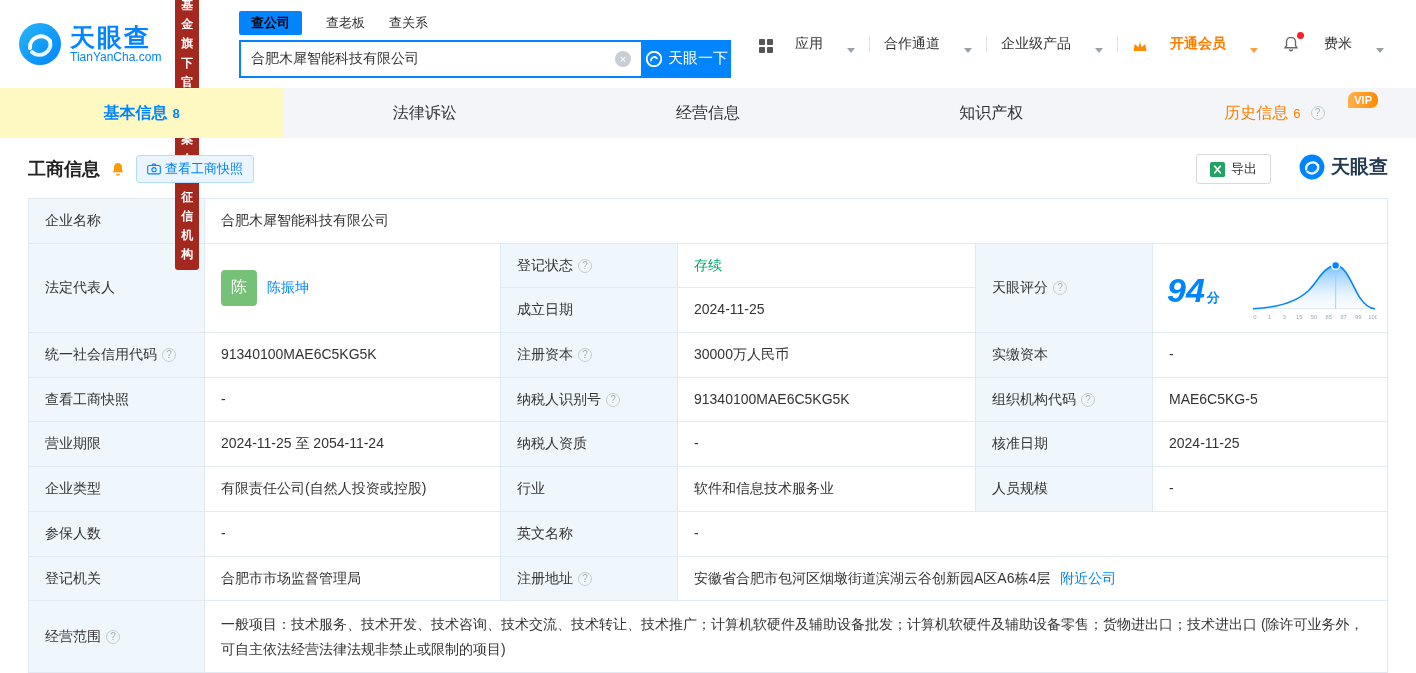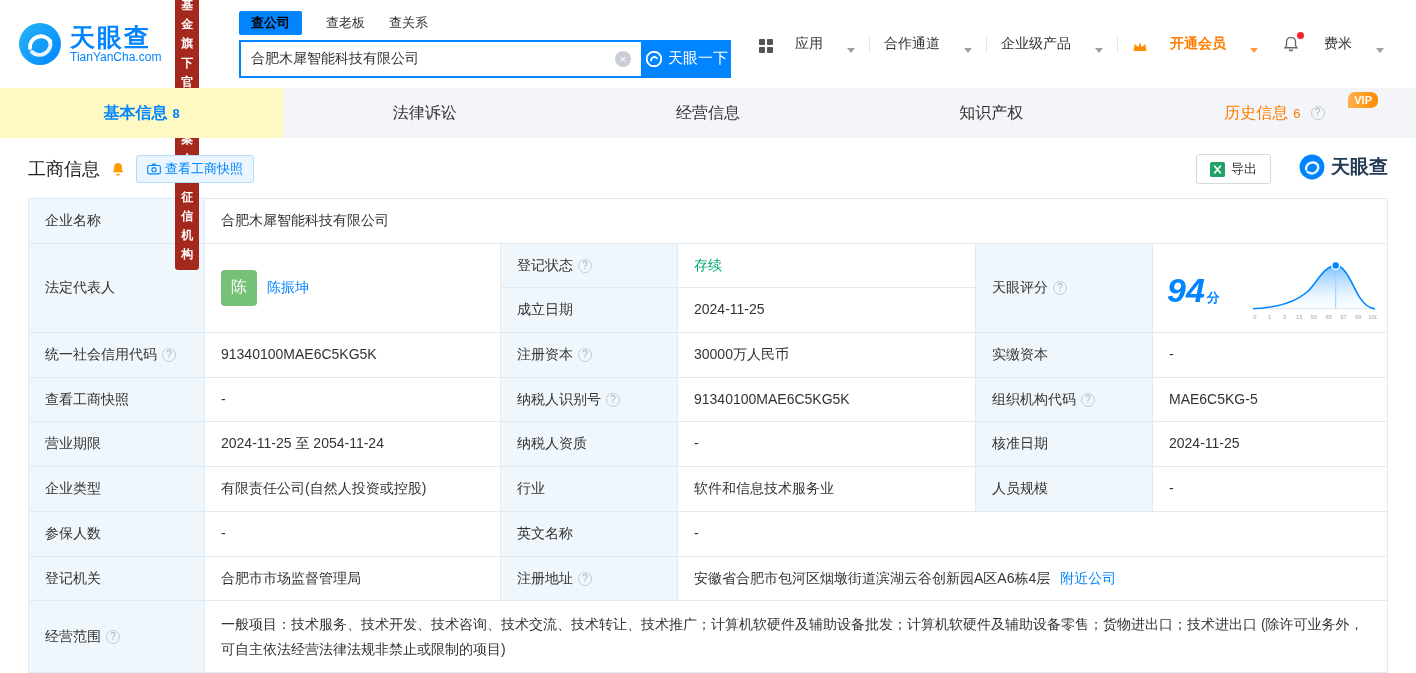--- a/index.html
+++ b/index.html
@@ -43,21 +43,21 @@
   .tab.active{background:#fef9c3;color:#0084ff;font-weight:700}
   .tab .count{font-size:13px;color:#999}
   .tab.active .count{color:#0084ff}
   .tab.history{color:#ff7d00}
   .tab.history .count{color:#ff7d00}
   .vip-tag{position:absolute;top:4px;right:38px;background:linear-gradient(90deg,#ffb14d,#ff8a00);
     color:#fff;font-size:11px;font-weight:700;padding:1px 6px;border-radius:7px 7px 7px 0;line-height:1.3}
 
   
   .section-head{display:flex;align-items:center;padding:16px 28px 12px;gap:10px}
-  .section-title{font-size:18px;font-weight:400;color:#222}
+  .section-title{font-size:18px;font-weight:700;color:#222}
   .snapshot-btn{display:flex;align-items:center;gap:4px;background:#eaf5ff;border:1px solid #b3dcff;
     color:#0084ff;font-size:13px;padding:4px 10px;border-radius:3px;cursor:pointer}
   .head-right{margin-left:auto;display:flex;align-items:flex-start;gap:28px}
   .export-btn{display:flex;align-items:center;gap:6px;background:#fff;border:1px solid #d9d9d9;
     border-radius:3px;padding:5px 13px;font-size:13px;color:#333;cursor:pointer}
   .watermark{display:flex;align-items:center;gap:6px;font-size:19px;font-weight:700;color:#233a54}
 
   
   .q{display:inline-block;width:14px;height:14px;border:1px solid #c3cdd6;border-radius:50%;
     color:#a6b0ba;font-size:10px;line-height:12px;text-align:center;margin-left:5px;

